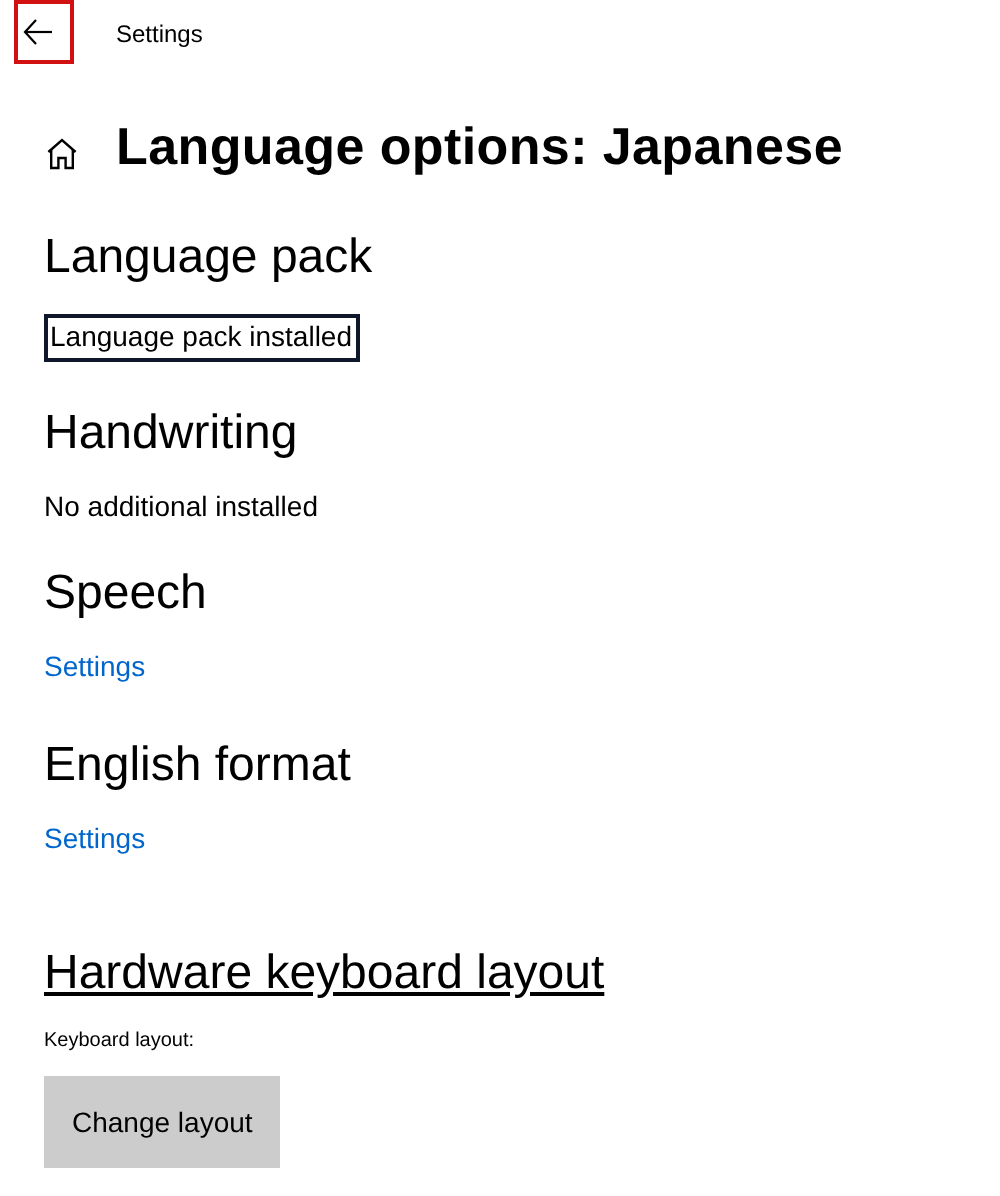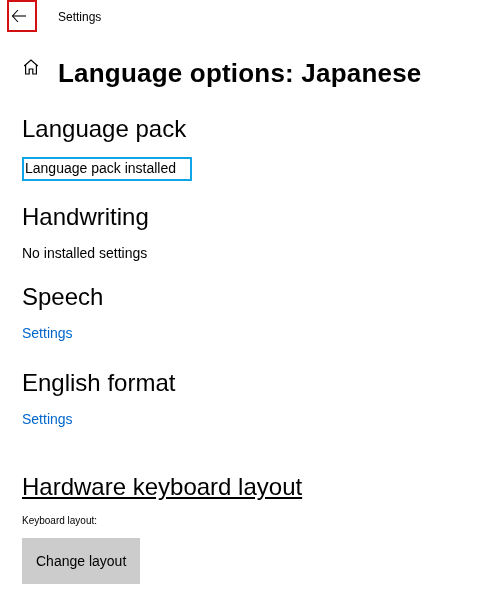--- a/index.html
+++ b/index.html
@@ -28,21 +28,21 @@
   .back-btn svg { width: 16px; height: 16px; }
   .window-title {
     font-size: 12px;
     padding-left: 20px;
   }
   .page {
     padding: 10px 22px 22px 22px;
   }
   .page-header {
     display: flex;
-    align-items: flex-start;
+    align-items: flex-end;
     gap: 18px;
     margin-top: 14px;
     margin-bottom: 26px;
   }
   .home-icon svg { width: 18px; height: 18px; }
   .page-title {
     font-size: 26px;
     font-weight: 600;
     letter-spacing: 0.2px;
   }
@@ -77,23 +77,23 @@
     background: #cccccc;
     border: none;
     padding: 15px 14px;
     font-size: 14px;
     font-family: inherit;
     cursor: pointer;
   }
   .hw-heading { margin-top: 40px; text-decoration: underline; }
   
   .hl {
-    border: 2px solid #0ea5e9;
+    border: 2px solid #0f172a;
     display: inline-block;
-    padding: 1px 14px 3px 1px;
+    padding: 1px 2px 3px 1px;
   }
   .hl-back {
     position: absolute;
     top: 0px;
     left: 7px;
     width: 30px;
     height: 32px;
     border: 2.5px solid #d11111;
     pointer-events: none;
   }
@@ -125,21 +125,21 @@
     </span>
     <div class="page-title">Language options: Japanese</div>
   </div>
 
   <div class="section-heading first">Language pack</div>
   <span class="hl">
     <span class="body-text">Language pack installed</span>
   </span>
 
   <div class="section-heading">Handwriting</div>
-  <div class="body-text">No installed settings</div>
+  <div class="body-text">No additional installed</div>
 
   <div class="section-heading">Speech</div>
   <span class="link">Settings</span>
 
   <div class="section-heading">English format</div>
   <span class="link">Settings</span>
 
   <div class="section-heading hw-heading">Hardware keyboard layout</div>
   <div class="kb-row">
     <span>Keyboard layout:</span>

